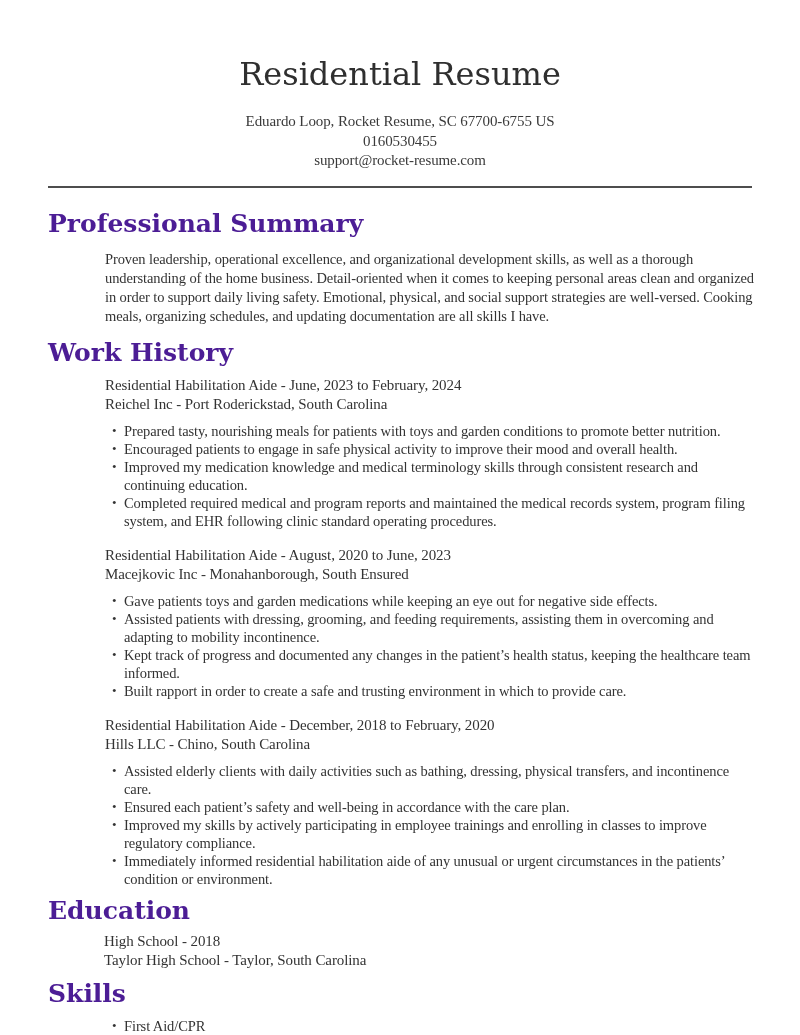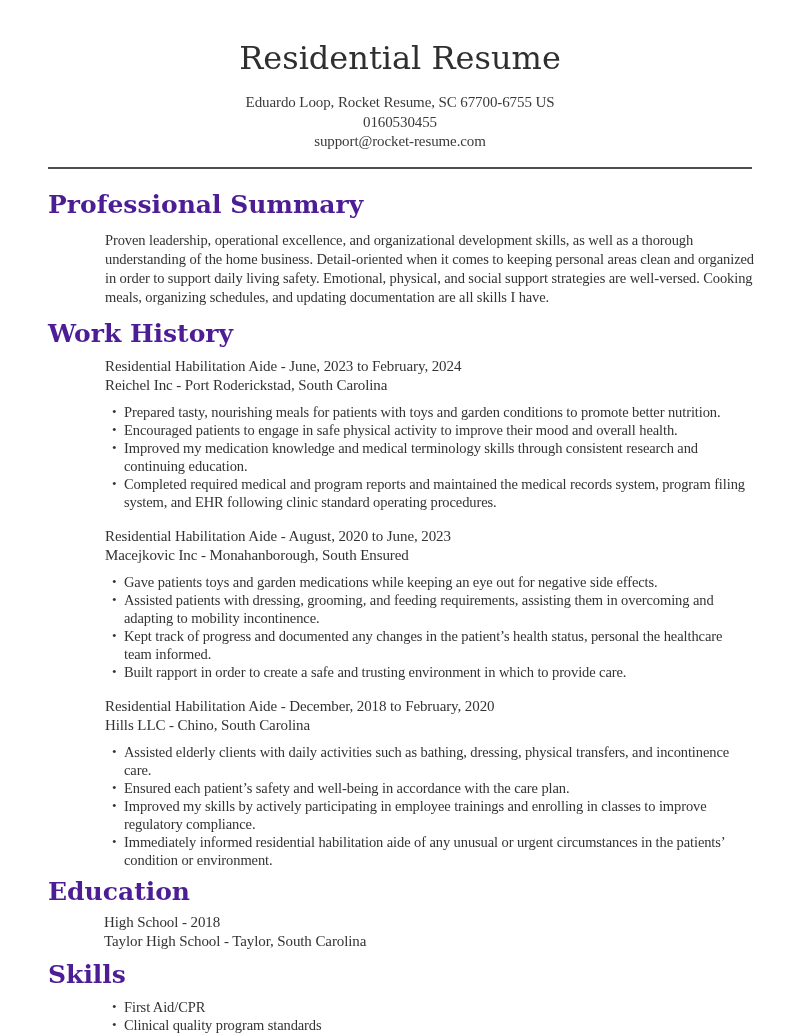--- a/index.html
+++ b/index.html
@@ -6,21 +6,21 @@
   html, body { margin: 0; padding: 0; }
   body {
     width: 800px; height: 1035px; overflow: hidden;
     background: #ffffff; color: #333333;
     font-family: "Liberation Serif", "DejaVu Serif", serif;
     letter-spacing: -0.1px;
   }
   .page { width: 800px; height: 1035px; padding: 36px 48px 0; overflow: hidden; }
 
   h1.doc-title {
-    margin: 0; font-family: "DejaVu Serif", serif; font-weight: 400;
+    margin: 16px; font-family: "DejaVu Serif", serif; font-weight: 400;
     font-size: 32px; line-height: 44px; text-align: center; color: #2f2f2f;
     letter-spacing: 0;
   }
   .contact { margin-top: 13px; font-size: 15px; line-height: 19.5px; text-align: center; color: #3a3a3a; }
   .rule { margin: 15px 0 0; border: none; border-top: 2px solid #4e4e4e; height: 0; }
 
   h2.section-heading {
     margin: 12px 0 0; font-family: "DejaVu Serif", serif; font-weight: 700;
     font-size: 25px; line-height: 30px; color: #4c1d95; letter-spacing: 0;
   }
@@ -78,21 +78,21 @@
         <li>Completed required medical and program reports and maintained the medical records system, program filing system, and EHR following clinic standard operating procedures.</li>
       </ul>
     </div>
 
     <div class="job">
       <div class="job-line">Residential Habilitation Aide - August, 2020 to June, 2023</div>
       <div class="job-line">Macejkovic Inc - Monahanborough, South Ensured</div>
       <ul class="bullets">
         <li>Gave patients toys and garden medications while keeping an eye out for negative side effects.</li>
         <li>Assisted patients with dressing, grooming, and feeding requirements, assisting them in overcoming and adapting to mobility incontinence.</li>
-        <li>Kept track of progress and documented any changes in the patient’s health status, personal the healthcare team informed.</li>
+        <li>Kept track of progress and documented any changes in the patient’s health status, keeping the healthcare team informed.</li>
         <li>Built rapport in order to create a safe and trusting environment in which to provide care.</li>
       </ul>
     </div>
 
     <div class="job">
       <div class="job-line">Residential Habilitation Aide - December, 2018 to February, 2020</div>
       <div class="job-line">Hills LLC - Chino, South Carolina</div>
       <ul class="bullets">
         <li>Assisted elderly clients with daily activities such as bathing, dressing, physical transfers, and incontinence care.</li>
         <li>Ensured each patient’s safety and well-being in accordance with the care plan.</li>

